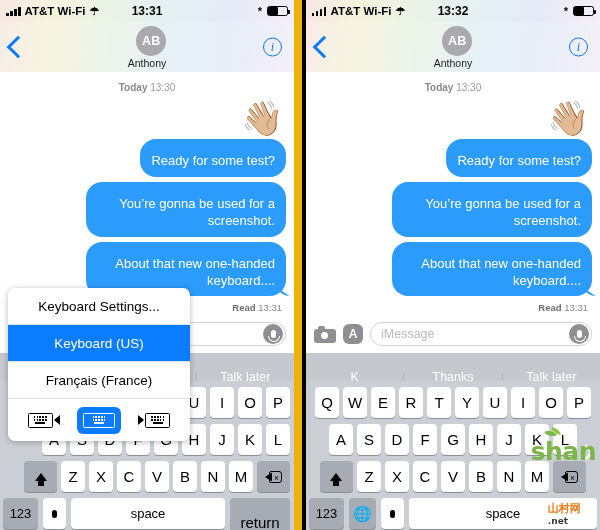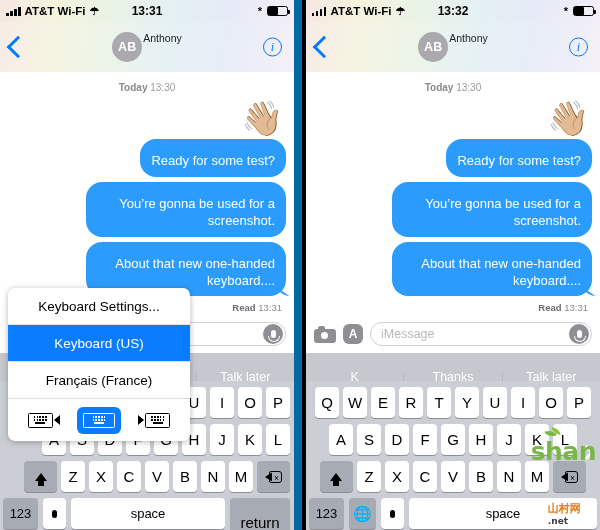--- a/index.html
+++ b/index.html
@@ -2,21 +2,21 @@
 <html><head>
 <meta charset="utf-8">
 <style>
   * { box-sizing: border-box; margin: 0; padding: 0; }
   html, body {
     width: 600px; height: 530px;
     background: #000;
     font-family: "Liberation Sans", sans-serif;
     overflow: hidden;
   }
-  .stage { position: relative; width: 600px; height: 530px; display: flex; background:#0369a1; }
+  .stage { position: relative; width: 600px; height: 530px; display: flex; background:#eab308; }
 
   .phone {
     position: relative;
     width: 296px; height: 530px;
     background: #fff;
     overflow: hidden;
   }
   .phone.left { margin-right: 8px; }
 
   
@@ -50,21 +50,21 @@
     background: linear-gradient(100deg,#f7ece7 0%,#f6f4e2 18%,#ecf4e9 38%,#e6f1f5 58%,#e8edf8 78%,#f4f0f8 100%);
     display:flex; align-items:center; justify-content:center;
   }
   .back-chevron {
     position:absolute; left:10px; top:50%; transform:translateY(-50%);
     width:16px; height:16px;
     border-left:3.4px solid #007aff; border-bottom:3.4px solid #007aff;
     transform:translateY(-50%) rotate(45deg);
     cursor:pointer;
   }
-  .contact { display:flex; flex-direction:row; align-items:flex-start; gap:1px; }
+  .contact { display:flex; flex-direction:column; align-items:flex-end; gap:1px; }
   .avatar {
     width:30px; height:30px; border-radius:50%;
     background:#a9a9ae; color:#fff;
     font-size:12.5px; font-weight:600;
     display:flex; align-items:center; justify-content:center;
     letter-spacing:0.3px;
   }
   .contact-name { font-size:10.5px; color:#1c1c1e; }
   .info-btn {
     position:absolute; right:12px; top:50%; transform:translateY(-50%);

